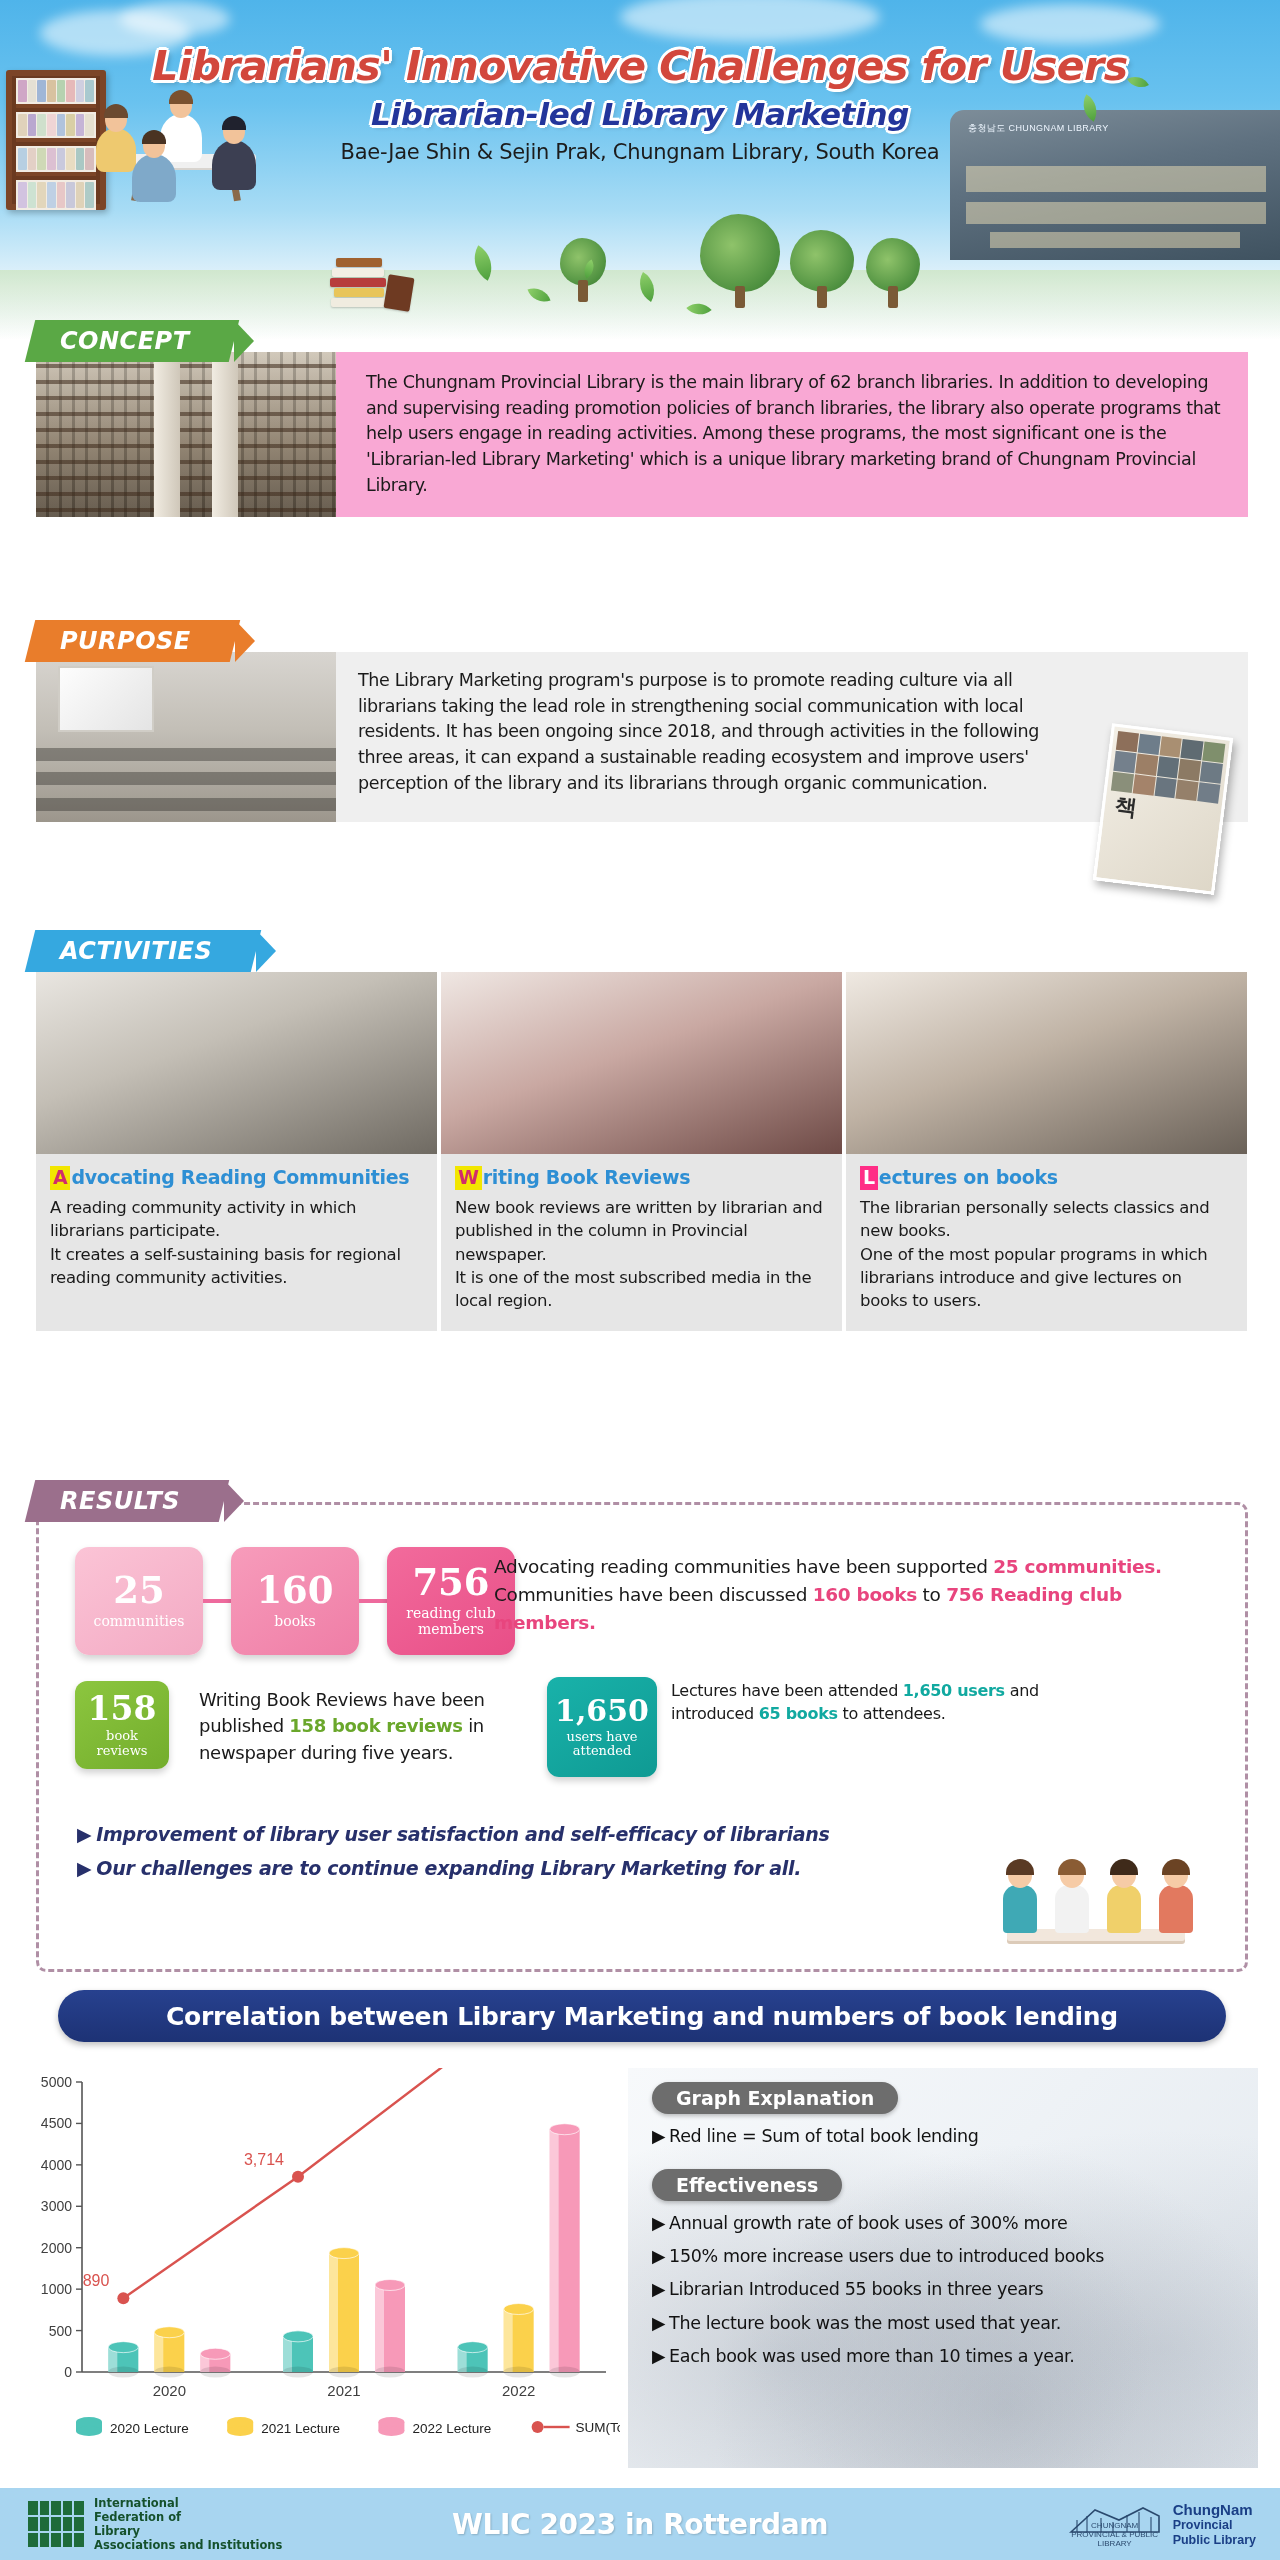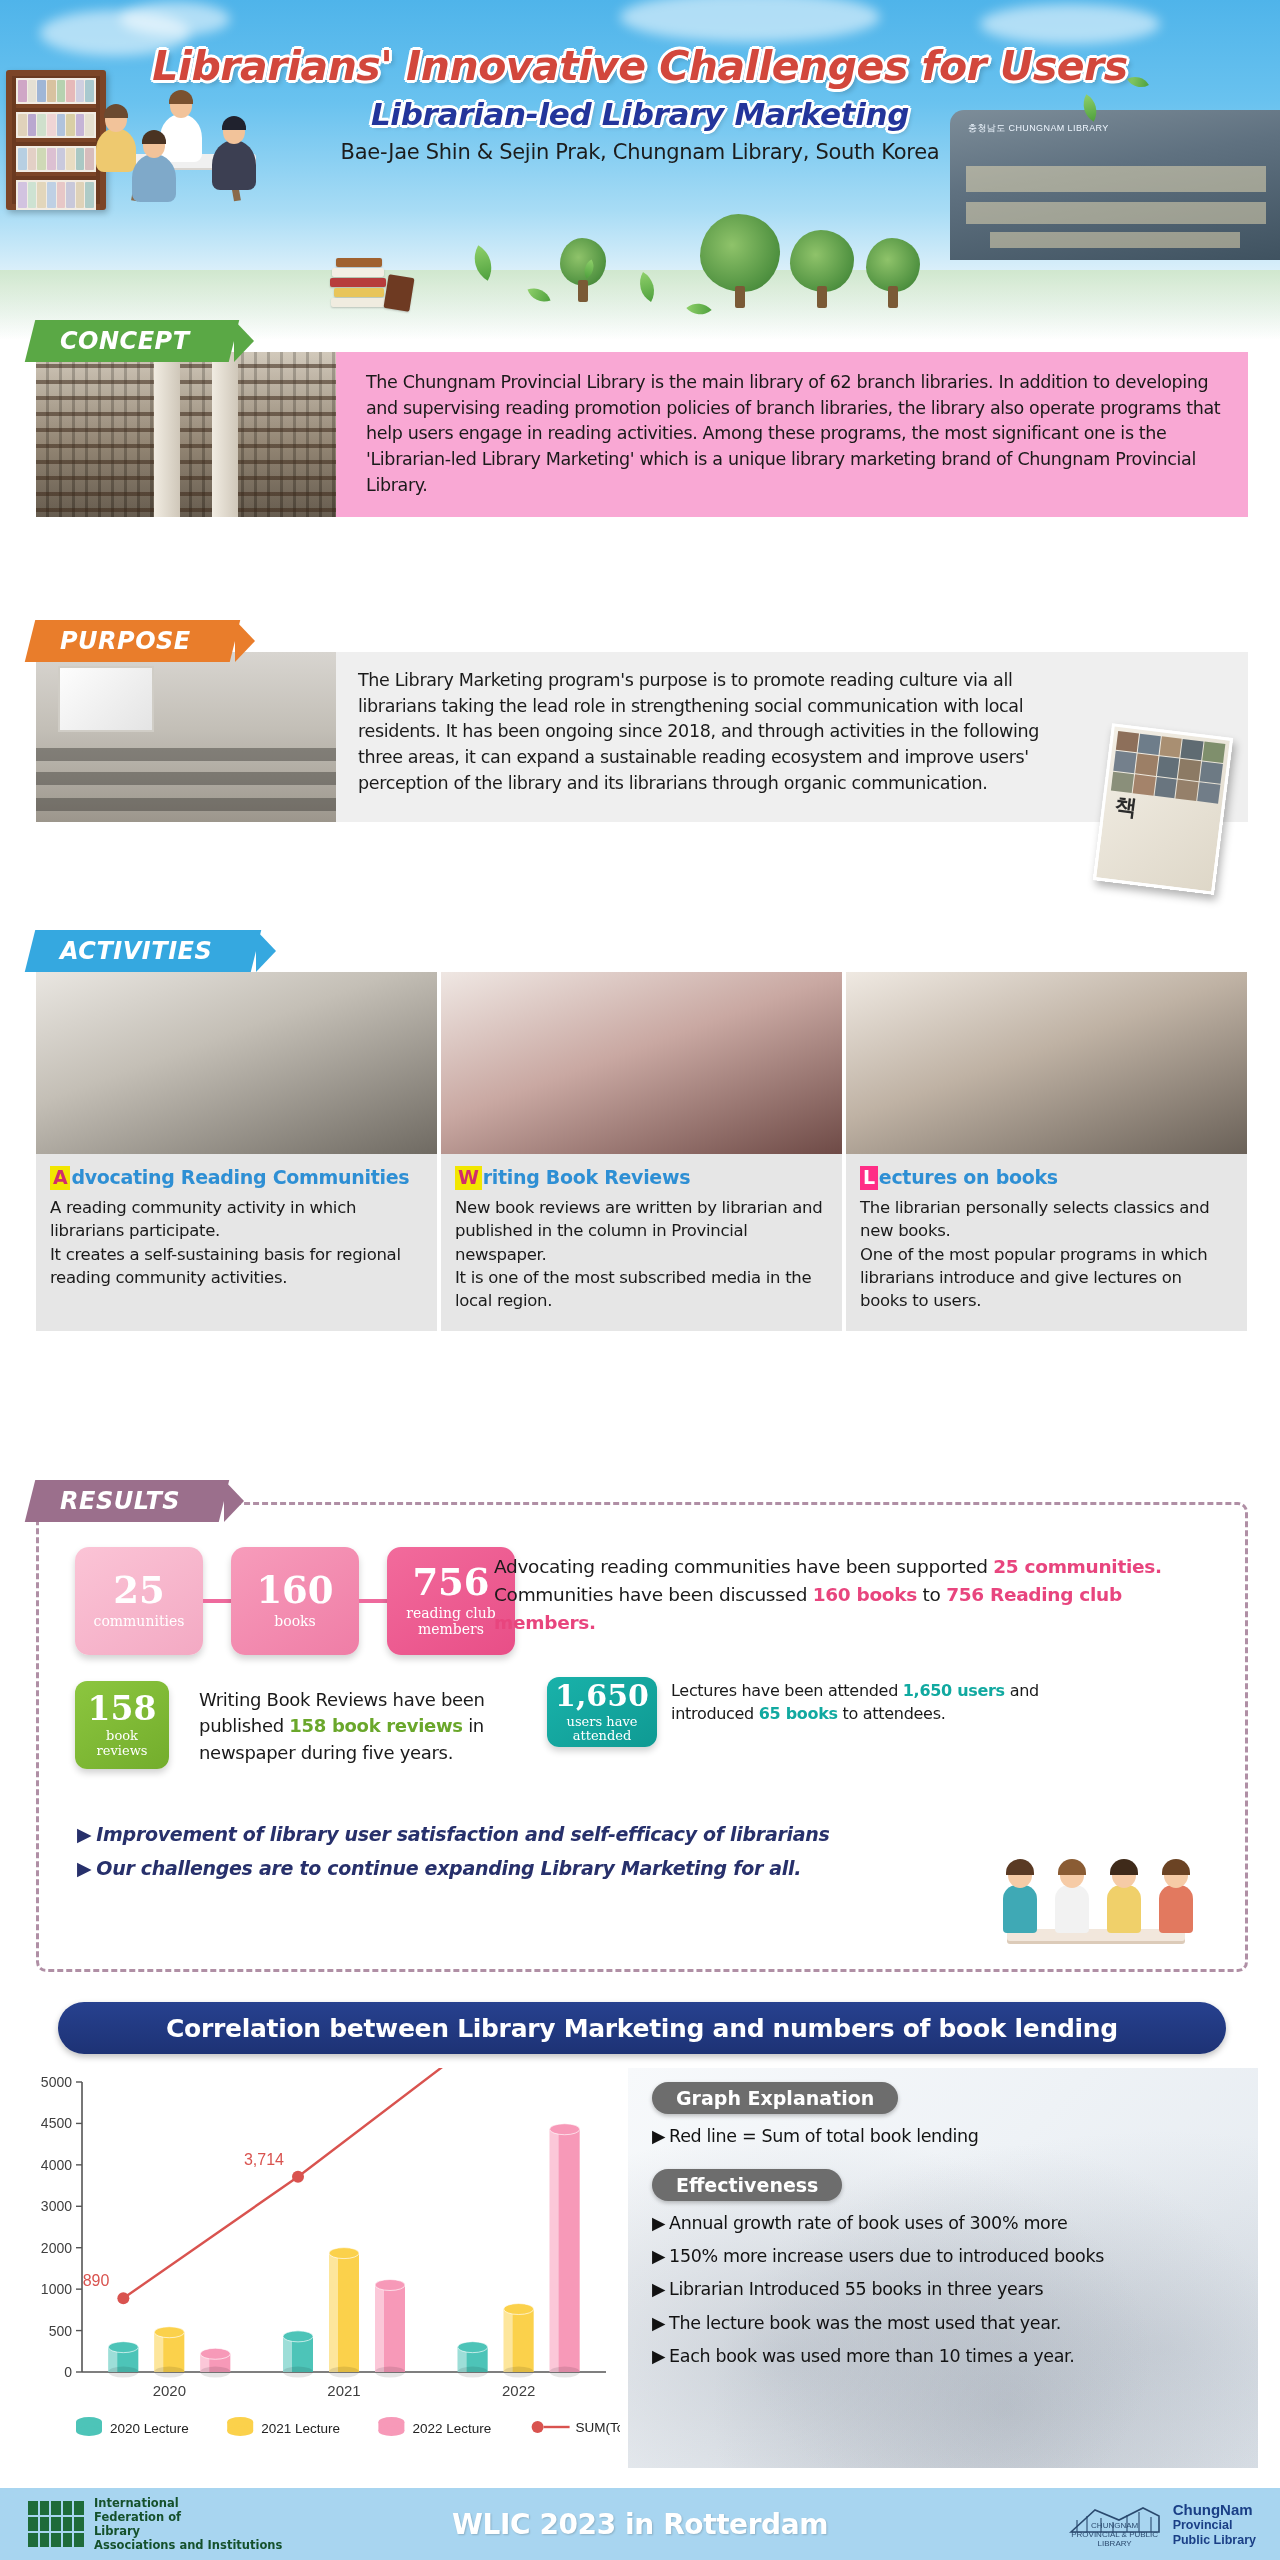--- a/index.html
+++ b/index.html
@@ -300,21 +300,21 @@
   }
   .stat-green .num { font-family: "DejaVu Serif", serif; font-weight:bold; font-size:33px; line-height:1; }
   .stat-green .lbl { font-family: "DejaVu Serif", serif; font-size:13px; line-height:1.1; margin-top:4px; text-align:center;}
   .res-text-b {
     position: absolute; left: 160px; top: 182px; width: 330px;
     font-size: 18px; line-height: 1.46; color: #1a1a1a;
     font-family: "DejaVu Sans", sans-serif; letter-spacing: -.3px;
   }
   .stat-teal {
     position: absolute; left: 508px; top: 172px;
-    width: 110px; height: 70px; border-radius: 12px;
+    width: 110px; height: 100px; border-radius: 12px;
     background: linear-gradient(145deg,#19b2aa,#0f9a93);
     color: #fff; display:flex; flex-direction:column; align-items:center; justify-content:center;
     box-shadow: 0 4px 7px rgba(0,0,0,.18);
   }
   .stat-teal .num { font-family: "DejaVu Serif", serif; font-weight:bold; font-size:30px; line-height:1; }
   .stat-teal .lbl { font-family: "DejaVu Serif", serif; font-size:13px; line-height:1.1; margin-top:4px; text-align:center;}
   .res-text-c {
     position: absolute; left: 632px; top: 174px; width: 400px;
     font-size: 16px; line-height: 1.46; color: #1a1a1a;
     font-family: "DejaVu Sans", sans-serif; letter-spacing: -.3px;
@@ -338,21 +338,20 @@
   
   .corr-bar {
     position: absolute; left: 58px; top: 1990px;
     width: 1168px; height: 52px;
     background: linear-gradient(to bottom,#27418f,#1d3275);
     border-radius: 26px;
     display: flex; align-items: center; justify-content: center;
     color: #ffffff; font-weight: bold; font-size: 25px;
     font-family: "DejaVu Sans", sans-serif; letter-spacing: -.3px;
     box-shadow: 0 3px 6px rgba(0,0,0,.25);
-    margin-top: 12px;
   }
 
   
   .chart-zone { position: absolute; left: 0; top: 2060px; width: 1280px; height: 430px; }
   .chart-wrap { position: absolute; left: 20px; top: 8px; width: 600px; height: 400px; }
   .cv { position: absolute; left: 0; top: 0; }
 
   
   .info-panel {
     position: absolute; left: 628px; top: 8px; width: 630px; height: 400px;

